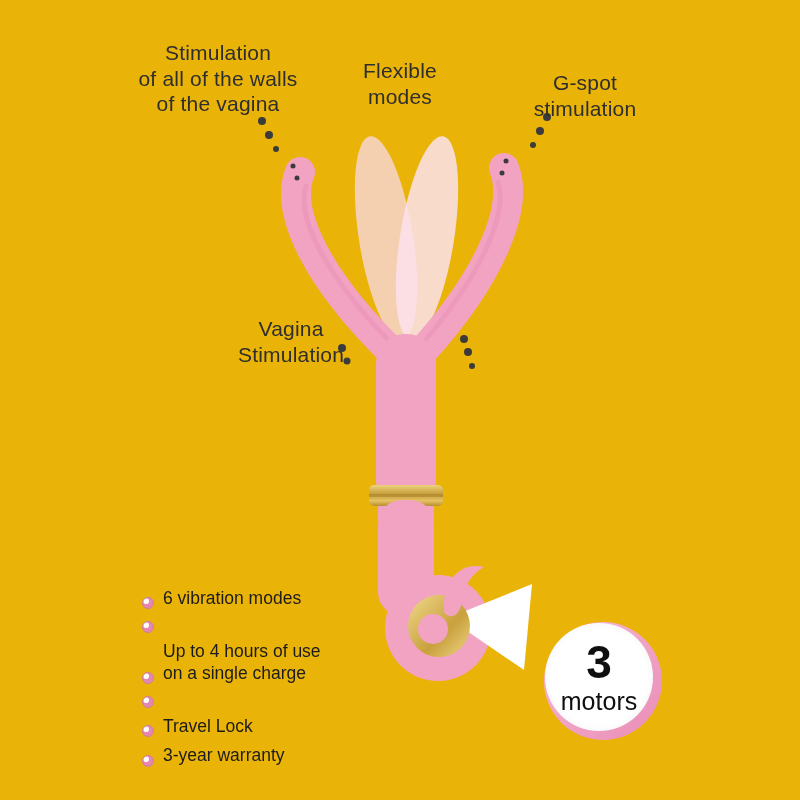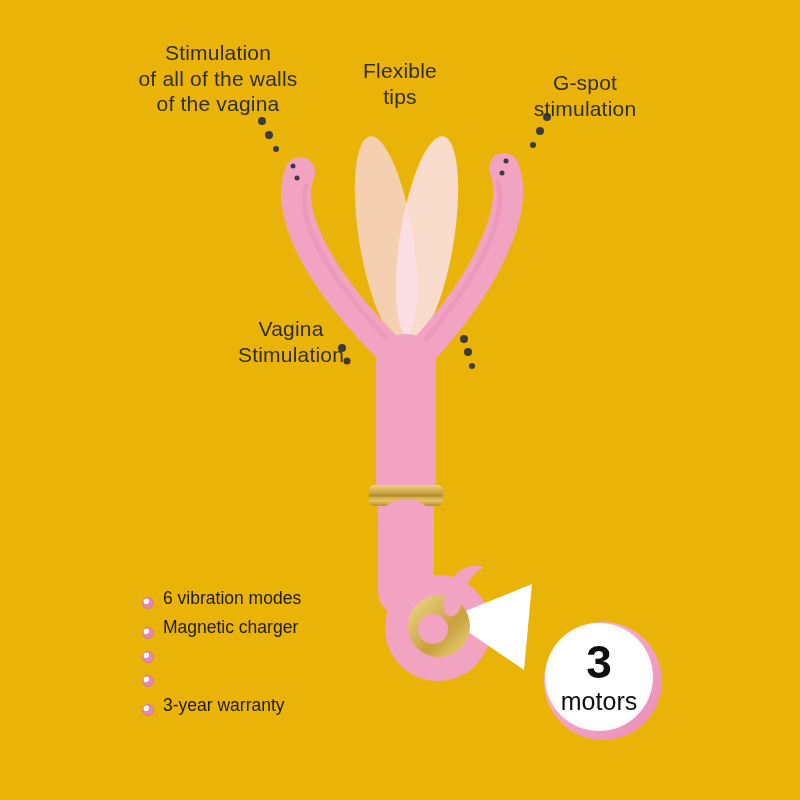--- a/index.html
+++ b/index.html
@@ -104,42 +104,47 @@
       <circle cx="468" cy="352" r="4"></circle>
       <circle cx="472" cy="366" r="3"></circle>
     </g>
   </svg>
 
   <div class="label" style="left:120px; top:40px; width:196px;">Stimulation
 of all of the walls
 of the vagina</div>
 
   <div class="label" style="left:344px; top:58px; width:112px;">Flexible
-tips</div>
+modes</div>
 
   <div class="label" style="left:515px; top:70px; width:140px;">G-spot
 stimulation</div>
 
   <div class="label" style="left:235px; top:316px; width:112px;">Vagina
 Stimulation</div>
 
   <div class="features">
     <div class="feature">
       <span class="bullet"></span>
       <span class="feature-text">6 vibration modes</span>
     </div>
     <div class="feature">
       <span class="bullet"></span>
-      <span class="feature-text">Magnetic charger</span>
+    </div>
+    <div class="feature">
+      <span class="bullet"></span>
+      <span class="feature-text">Up to 4 hours of use
+on a single charge</span>
     </div>
     <div class="feature">
       <span class="bullet"></span>
     </div>
     <div class="feature">
       <span class="bullet"></span>
+      <span class="feature-text">Travel Lock</span>
     </div>
     <div class="feature">
       <span class="bullet"></span>
       <span class="feature-text">3-year warranty</span>
     </div>
   </div>
 
   <div class="badge">
     <div class="badge-inner">
       <div class="badge-number">3</div>

